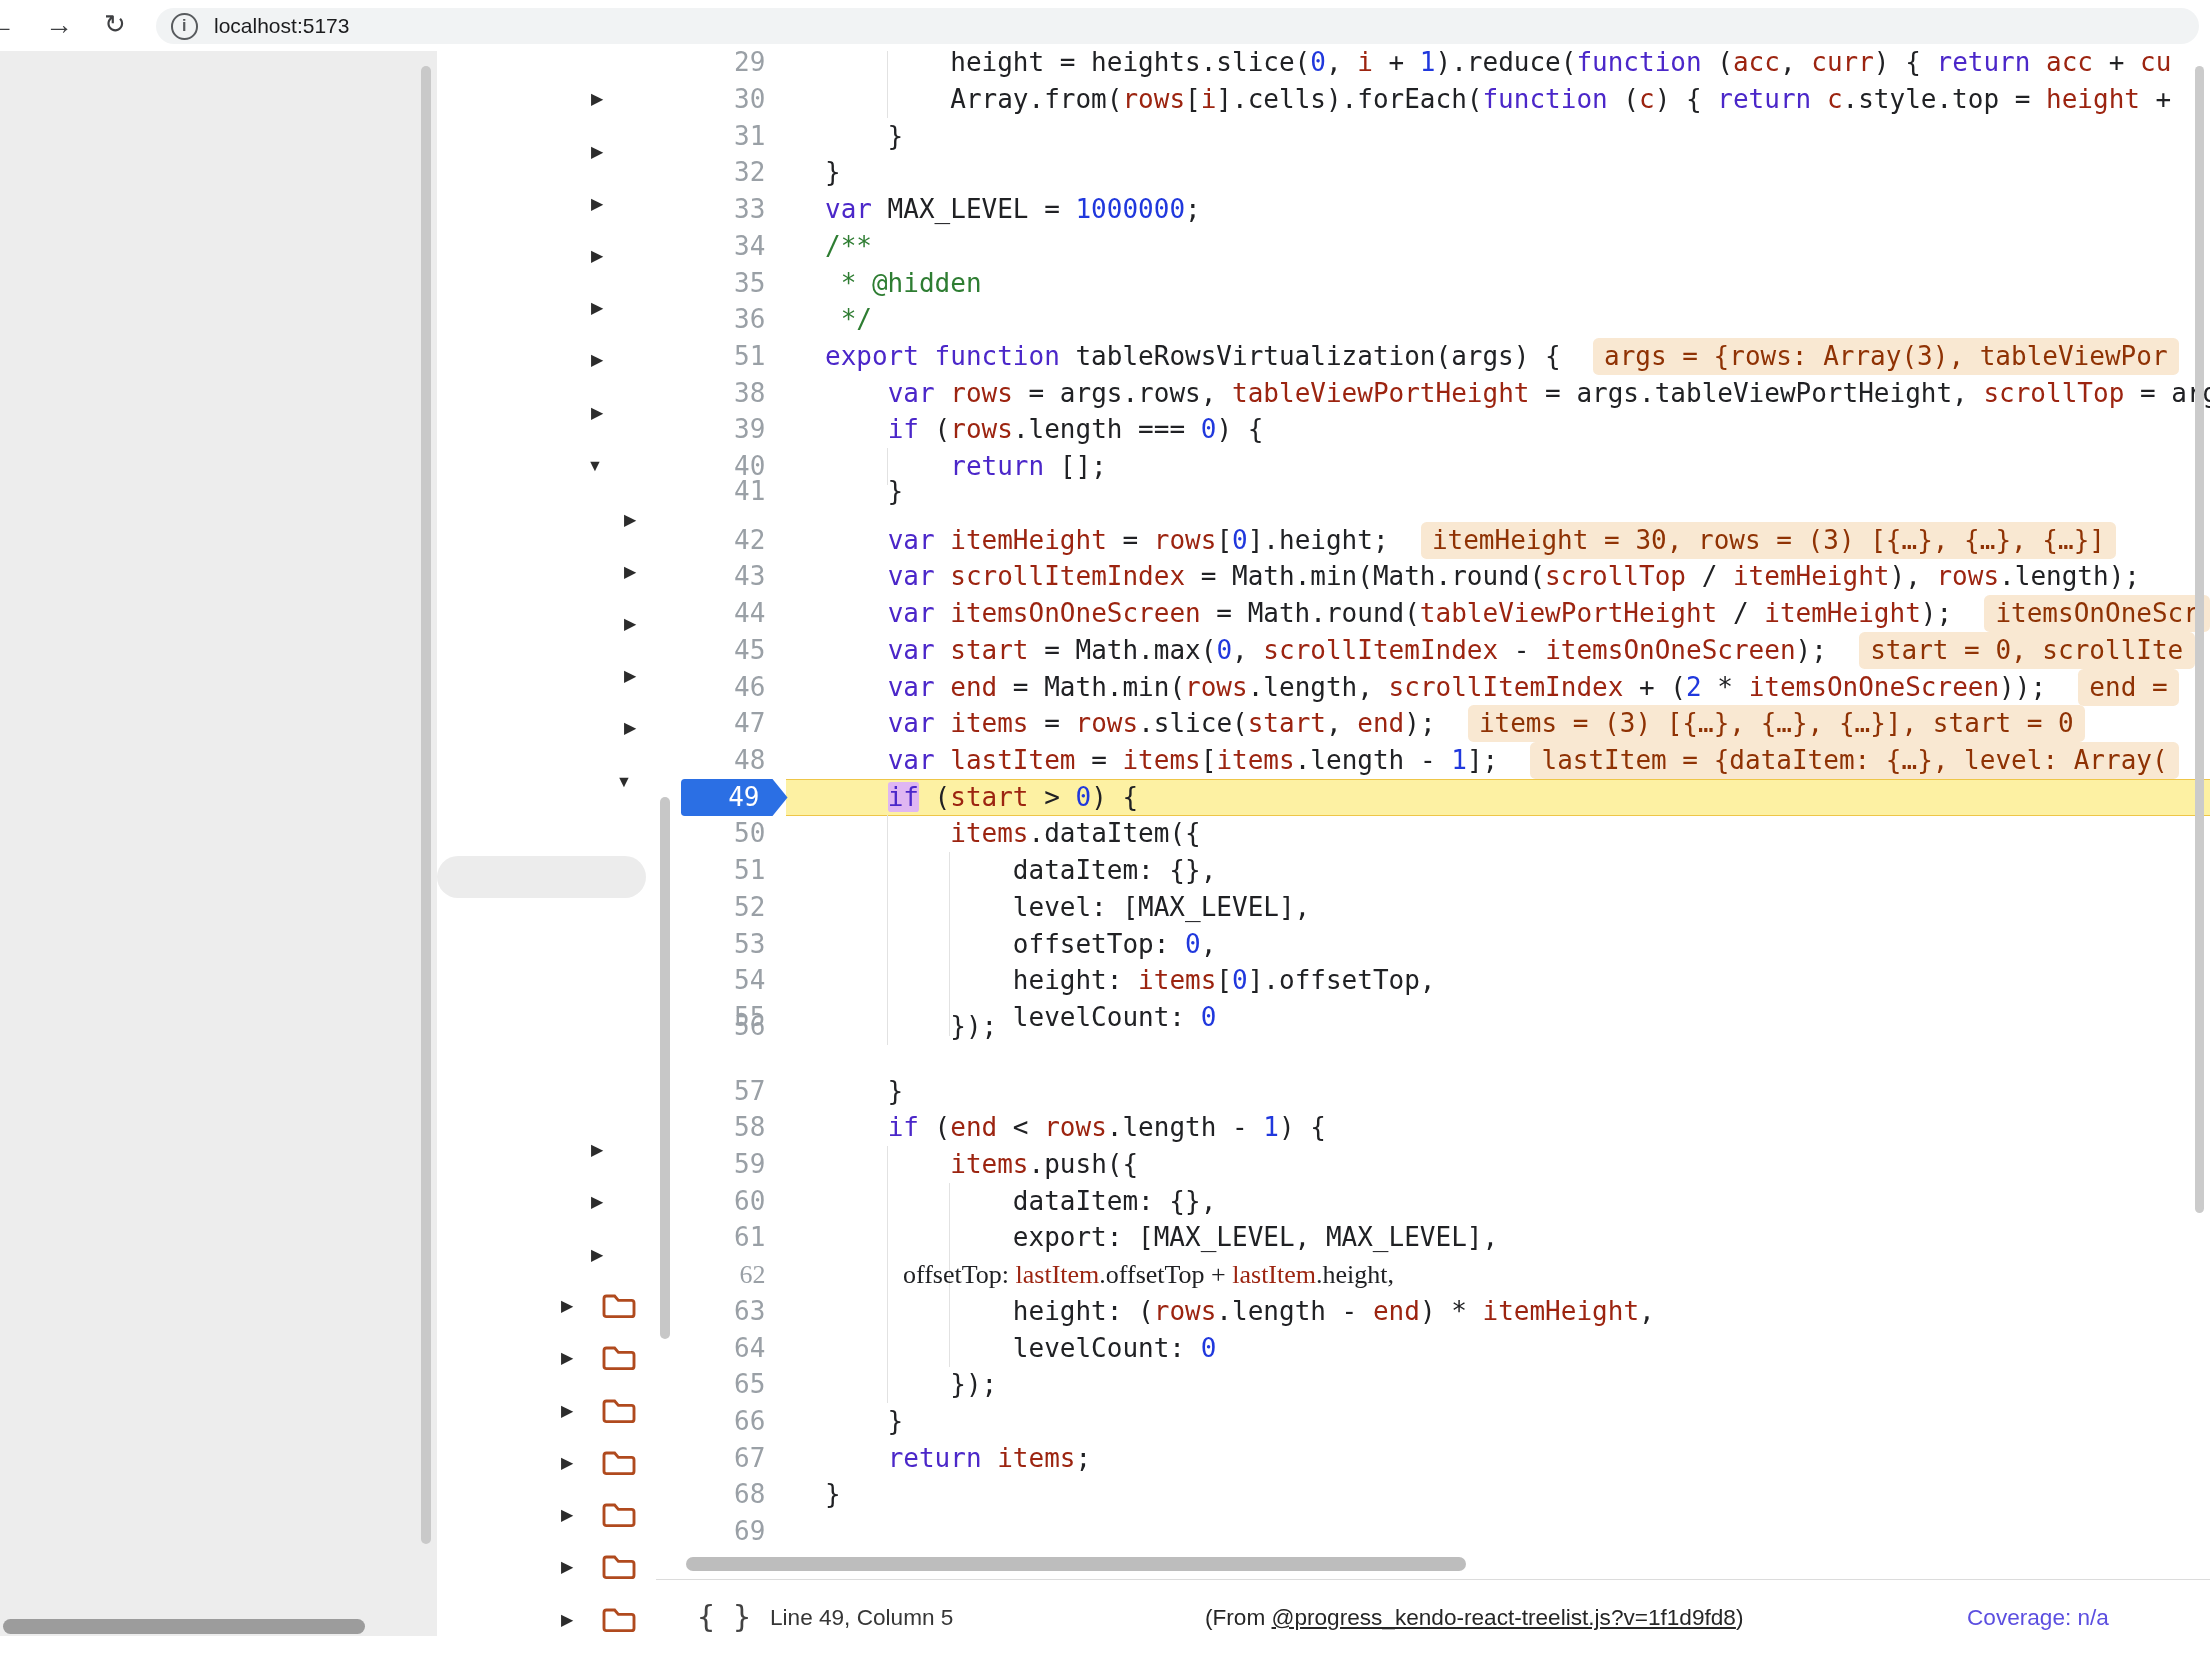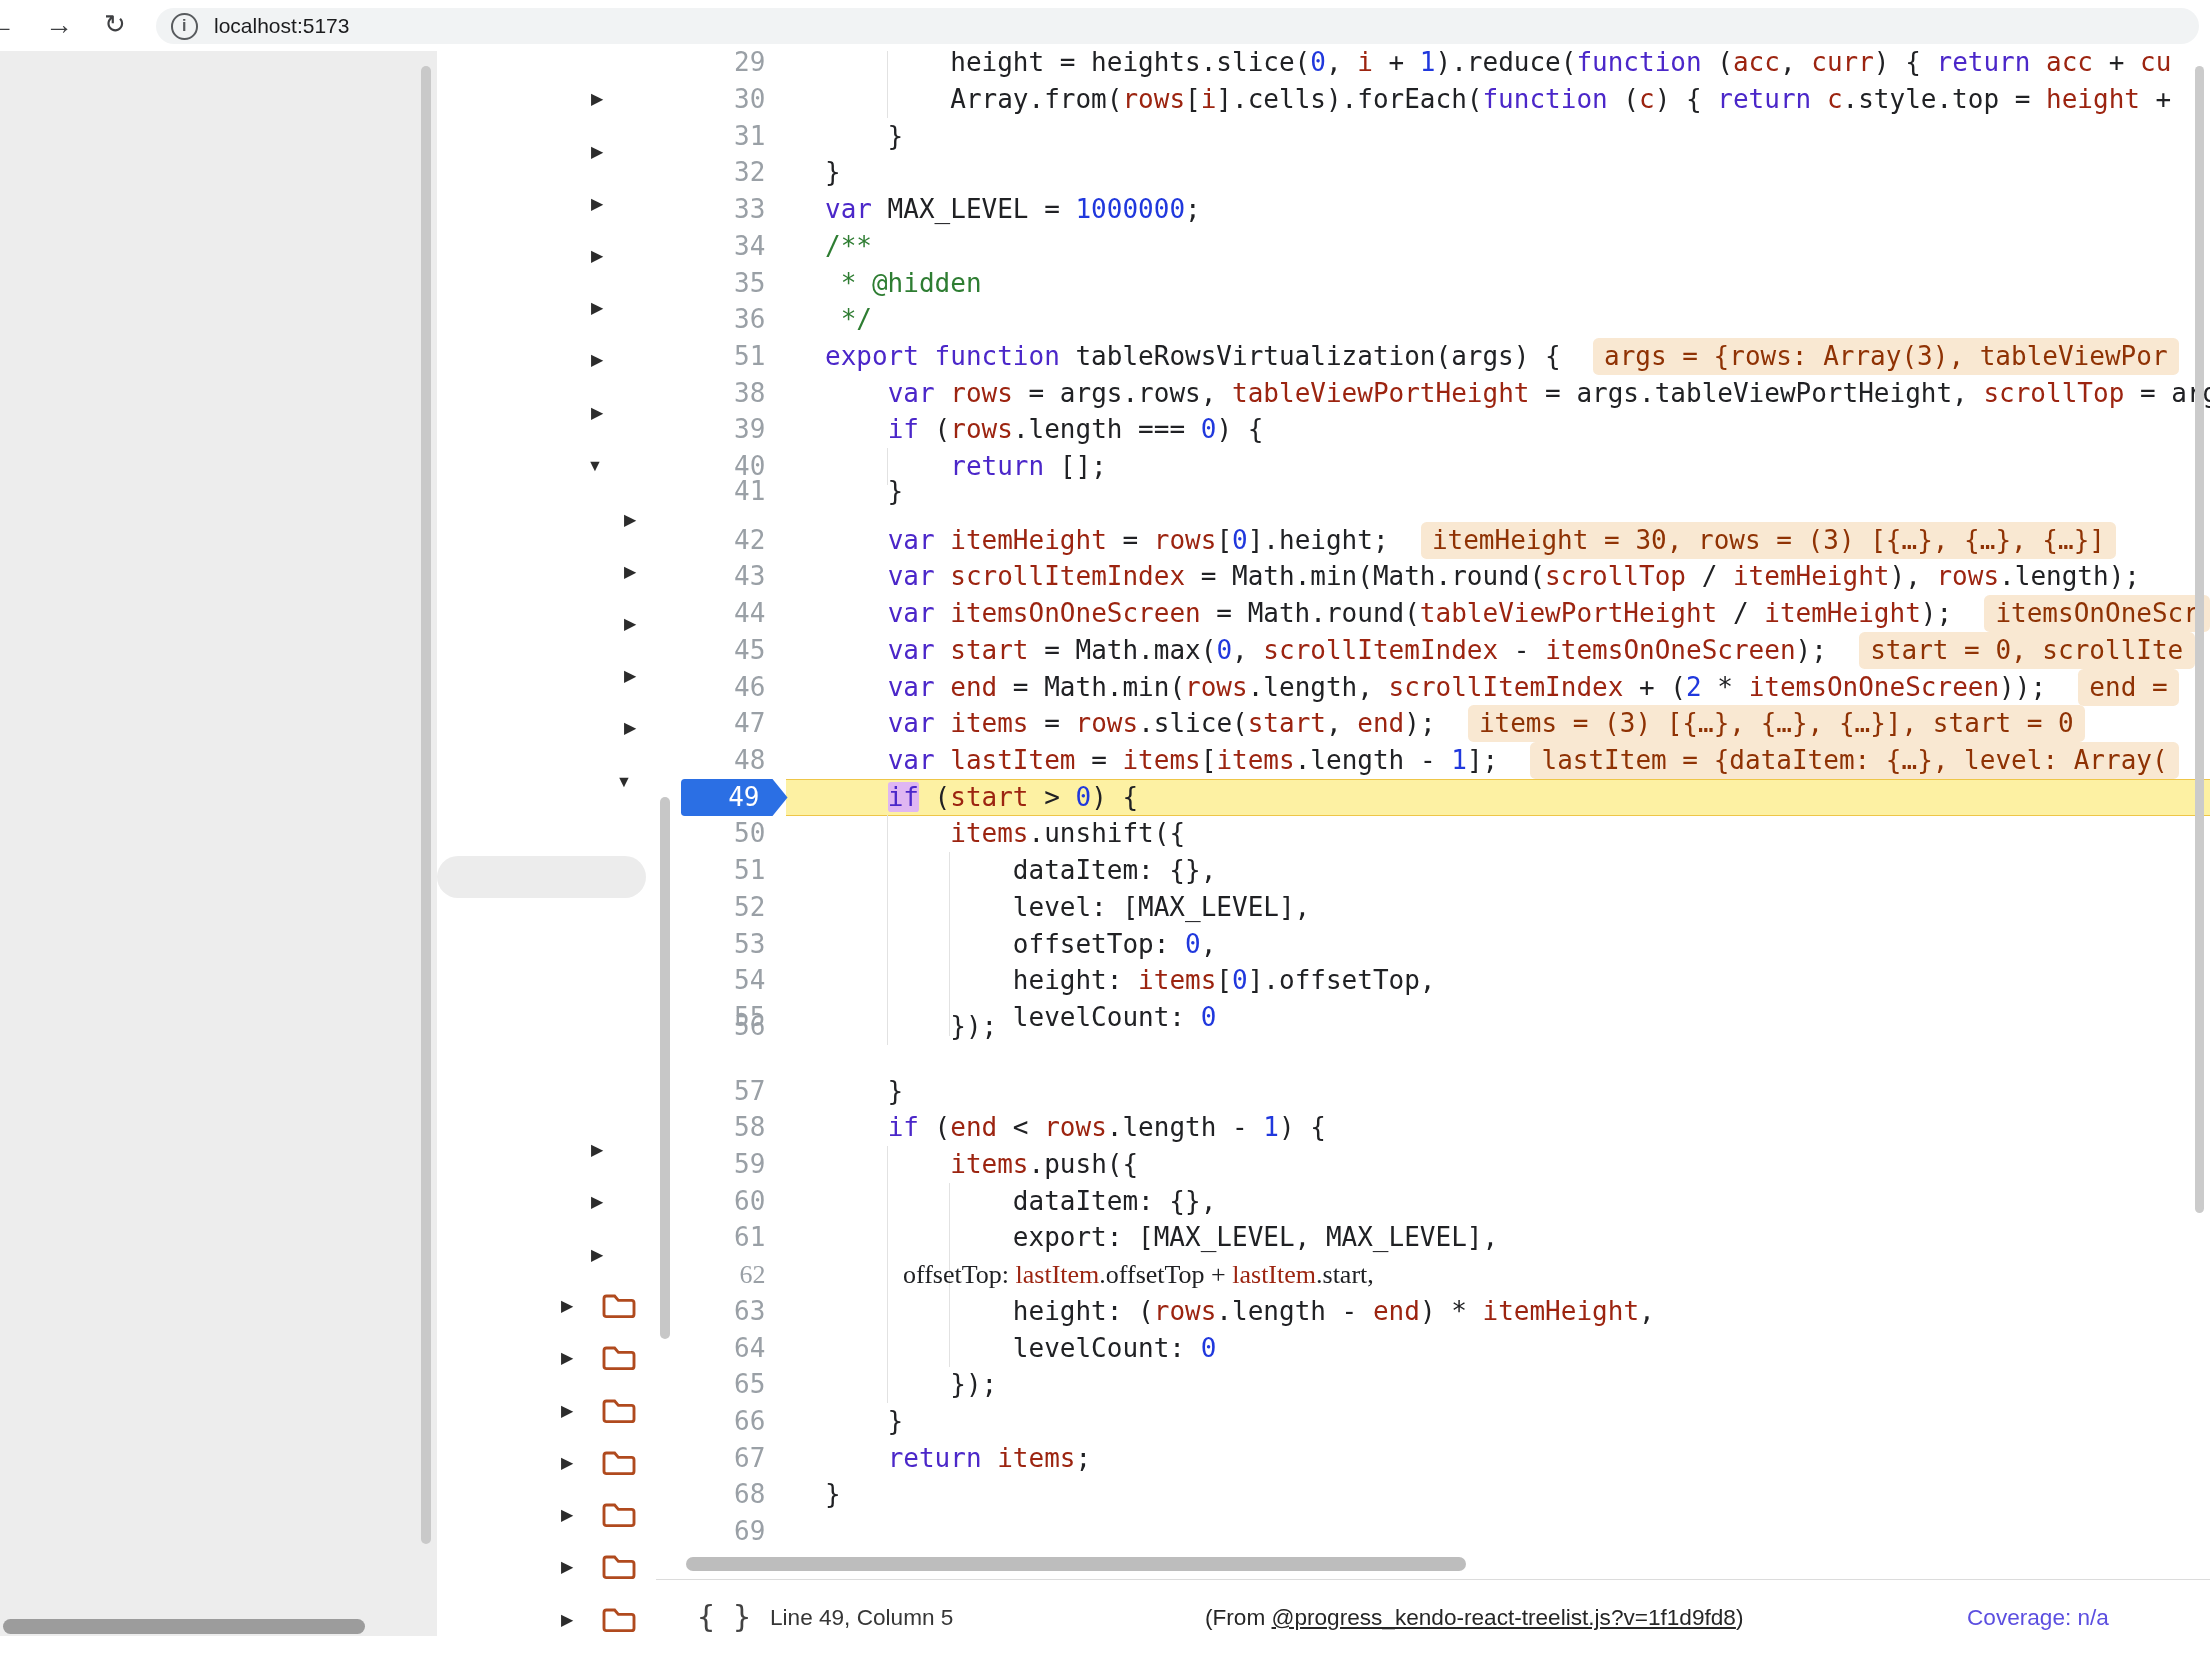--- a/index.html
+++ b/index.html
@@ -197,33 +197,33 @@
       <div class="row" style="top: 448px;"><span class="gut">40</span><div class="guide" style="left: 231px;"></div><span class="code"><span class="tk-p">        </span><span class="tk-k">return</span><span class="tk-p"> [];</span></span></div>
       <div class="row" style="top: 473px;"><span class="gut">41</span><span class="code"><span class="tk-p">    }</span></span></div>
       <div class="row" style="top: 522px;"><span class="gut">42</span><span class="code"><span class="tk-p">    </span><span class="tk-k">var</span><span class="tk-p"> </span><span class="tk-v">itemHeight</span><span class="tk-p"> = </span><span class="tk-v">rows</span><span class="tk-p">[</span><span class="tk-n">0</span><span class="tk-p">].height;</span><span class="hint">itemHeight = 30, rows = (3) [{…}, {…}, {…}]</span></span></div>
       <div class="row" style="top: 558px;"><span class="gut">43</span><span class="code"><span class="tk-p">    </span><span class="tk-k">var</span><span class="tk-p"> </span><span class="tk-v">scrollItemIndex</span><span class="tk-p"> = Math.min(Math.round(</span><span class="tk-v">scrollTop</span><span class="tk-p"> / </span><span class="tk-v">itemHeight</span><span class="tk-p">), </span><span class="tk-v">rows</span><span class="tk-p">.length);</span></span></div>
       <div class="row" style="top: 595px;"><span class="gut">44</span><span class="code"><span class="tk-p">    </span><span class="tk-k">var</span><span class="tk-p"> </span><span class="tk-v">itemsOnOneScreen</span><span class="tk-p"> = Math.round(</span><span class="tk-v">tableViewPortHeight</span><span class="tk-p"> / </span><span class="tk-v">itemHeight</span><span class="tk-p">);</span><span class="hint">itemsOnOneScr</span></span></div>
       <div class="row" style="top: 632px;"><span class="gut">45</span><span class="code"><span class="tk-p">    </span><span class="tk-k">var</span><span class="tk-p"> </span><span class="tk-v">start</span><span class="tk-p"> = Math.max(</span><span class="tk-n">0</span><span class="tk-p">, </span><span class="tk-v">scrollItemIndex</span><span class="tk-p"> - </span><span class="tk-v">itemsOnOneScreen</span><span class="tk-p">);</span><span class="hint">start = 0, scrollIte</span></span></div>
       <div class="row" style="top: 669px;"><span class="gut">46</span><span class="code"><span class="tk-p">    </span><span class="tk-k">var</span><span class="tk-p"> </span><span class="tk-v">end</span><span class="tk-p"> = Math.min(</span><span class="tk-v">rows</span><span class="tk-p">.length, </span><span class="tk-v">scrollItemIndex</span><span class="tk-p"> + (</span><span class="tk-n">2</span><span class="tk-p"> * </span><span class="tk-v">itemsOnOneScreen</span><span class="tk-p">));</span><span class="hint">end =</span></span></div>
       <div class="row" style="top: 705px;"><span class="gut">47</span><span class="code"><span class="tk-p">    </span><span class="tk-k">var</span><span class="tk-p"> </span><span class="tk-v">items</span><span class="tk-p"> = </span><span class="tk-v">rows</span><span class="tk-p">.slice(</span><span class="tk-v">start</span><span class="tk-p">, </span><span class="tk-v">end</span><span class="tk-p">);</span><span class="hint">items = (3) [{…}, {…}, {…}], start = 0</span></span></div>
       <div class="row" style="top: 742px;"><span class="gut">48</span><span class="code"><span class="tk-p">    </span><span class="tk-k">var</span><span class="tk-p"> </span><span class="tk-v">lastItem</span><span class="tk-p"> = </span><span class="tk-v">items</span><span class="tk-p">[</span><span class="tk-v">items</span><span class="tk-p">.length - </span><span class="tk-n">1</span><span class="tk-p">];</span><span class="hint">lastItem = {dataItem: {…}, level: Array(</span></span></div>
       <div class="row" style="top: 779px;"><div class="cur-bg"></div><div class="badge"><span class="badge-num">49</span></div><span class="code"><span class="tk-p">    </span><span class="tk-s">if</span><span class="tk-p"> (</span><span class="tk-v">start</span><span class="tk-p"> &gt; </span><span class="tk-n">0</span><span class="tk-p">) {</span></span></div>
-      <div class="row" style="top: 815px;"><span class="gut">50</span><div class="guide" style="left: 231px;"></div><span class="code"><span class="tk-p">        </span><span class="tk-v">items</span><span class="tk-p">.unshift({</span></span></div>
+      <div class="row" style="top: 815px;"><span class="gut">50</span><div class="guide" style="left: 231px;"></div><span class="code"><span class="tk-p">        </span><span class="tk-v">items</span><span class="tk-p">.dataItem({</span></span></div>
       <div class="row" style="top: 852px;"><span class="gut">51</span><div class="guide" style="left: 231px;"></div><div class="guide" style="left: 293px;"></div><span class="code"><span class="tk-p">            dataItem: {},</span></span></div>
       <div class="row" style="top: 889px;"><span class="gut">52</span><div class="guide" style="left: 231px;"></div><div class="guide" style="left: 293px;"></div><span class="code"><span class="tk-p">            level: [MAX_LEVEL],</span></span></div>
       <div class="row" style="top: 926px;"><span class="gut">53</span><div class="guide" style="left: 231px;"></div><div class="guide" style="left: 293px;"></div><span class="code"><span class="tk-p">            offsetTop: </span><span class="tk-n">0</span><span class="tk-p">,</span></span></div>
       <div class="row" style="top: 962px;"><span class="gut">54</span><div class="guide" style="left: 231px;"></div><div class="guide" style="left: 293px;"></div><span class="code"><span class="tk-p">            height: </span><span class="tk-v">items</span><span class="tk-p">[</span><span class="tk-n">0</span><span class="tk-p">].offsetTop,</span></span></div>
       <div class="row" style="top: 999px;"><span class="gut">55</span><div class="guide" style="left: 231px;"></div><div class="guide" style="left: 293px;"></div><span class="code"><span class="tk-p">            levelCount: </span><span class="tk-n">0</span></span></div>
       <div class="row" style="top: 1008px;"><span class="gut">56</span><div class="guide" style="left: 231px;"></div><span class="code"><span class="tk-p">        });</span></span></div>
       <div class="row" style="top: 1073px;"><span class="gut">57</span><span class="code"><span class="tk-p">    }</span></span></div>
       <div class="row" style="top: 1109px;"><span class="gut">58</span><span class="code"><span class="tk-p">    </span><span class="tk-k">if</span><span class="tk-p"> (</span><span class="tk-v">end</span><span class="tk-p"> &lt; </span><span class="tk-v">rows</span><span class="tk-p">.length - </span><span class="tk-n">1</span><span class="tk-p">) {</span></span></div>
       <div class="row" style="top: 1146px;"><span class="gut">59</span><div class="guide" style="left: 231px;"></div><span class="code"><span class="tk-p">        </span><span class="tk-v">items</span><span class="tk-p">.push({</span></span></div>
       <div class="row" style="top: 1183px;"><span class="gut">60</span><div class="guide" style="left: 231px;"></div><div class="guide" style="left: 293px;"></div><span class="code"><span class="tk-p">            dataItem: {},</span></span></div>
       <div class="row" style="top: 1219px;"><span class="gut">61</span><div class="guide" style="left: 231px;"></div><div class="guide" style="left: 293px;"></div><span class="code"><span class="tk-p">            export: [MAX_LEVEL, MAX_LEVEL],</span></span></div>
-      <div class="row" style="top: 1256px; font-family: Liberation Serif, serif;"><span class="gut">62</span><div class="guide" style="left: 231px;"></div><div class="guide" style="left: 293px;"></div><span class="code"><span class="tk-p">            offsetTop: </span><span class="tk-v">lastItem</span><span class="tk-p">.offsetTop + </span><span class="tk-v">lastItem</span><span class="tk-p">.start,</span></span></div>
+      <div class="row" style="top: 1256px; font-family: Liberation Serif, serif;"><span class="gut">62</span><div class="guide" style="left: 231px;"></div><div class="guide" style="left: 293px;"></div><span class="code"><span class="tk-p">            offsetTop: </span><span class="tk-v">lastItem</span><span class="tk-p">.offsetTop + </span><span class="tk-v">lastItem</span><span class="tk-p">.height,</span></span></div>
       <div class="row" style="top: 1293px;"><span class="gut">63</span><div class="guide" style="left: 231px;"></div><div class="guide" style="left: 293px;"></div><span class="code"><span class="tk-p">            height: (</span><span class="tk-v">rows</span><span class="tk-p">.length - </span><span class="tk-v">end</span><span class="tk-p">) * </span><span class="tk-v">itemHeight</span><span class="tk-p">,</span></span></div>
       <div class="row" style="top: 1330px;"><span class="gut">64</span><div class="guide" style="left: 231px;"></div><div class="guide" style="left: 293px;"></div><span class="code"><span class="tk-p">            levelCount: </span><span class="tk-n">0</span></span></div>
       <div class="row" style="top: 1366px;"><span class="gut">65</span><div class="guide" style="left: 231px;"></div><span class="code"><span class="tk-p">        });</span></span></div>
       <div class="row" style="top: 1403px;"><span class="gut">66</span><span class="code"><span class="tk-p">    }</span></span></div>
       <div class="row" style="top: 1440px;"><span class="gut">67</span><span class="code"><span class="tk-p">    </span><span class="tk-k">return</span><span class="tk-p"> </span><span class="tk-v">items</span><span class="tk-p">;</span></span></div>
       <div class="row" style="top: 1476px;"><span class="gut">68</span><span class="code"><span class="tk-p">}</span></span></div>
       <div class="row" style="top: 1513px;"><span class="gut">69</span><span class="code"></span></div>
     </div>
 </div>
 <div class="sb sb-nav"></div>

